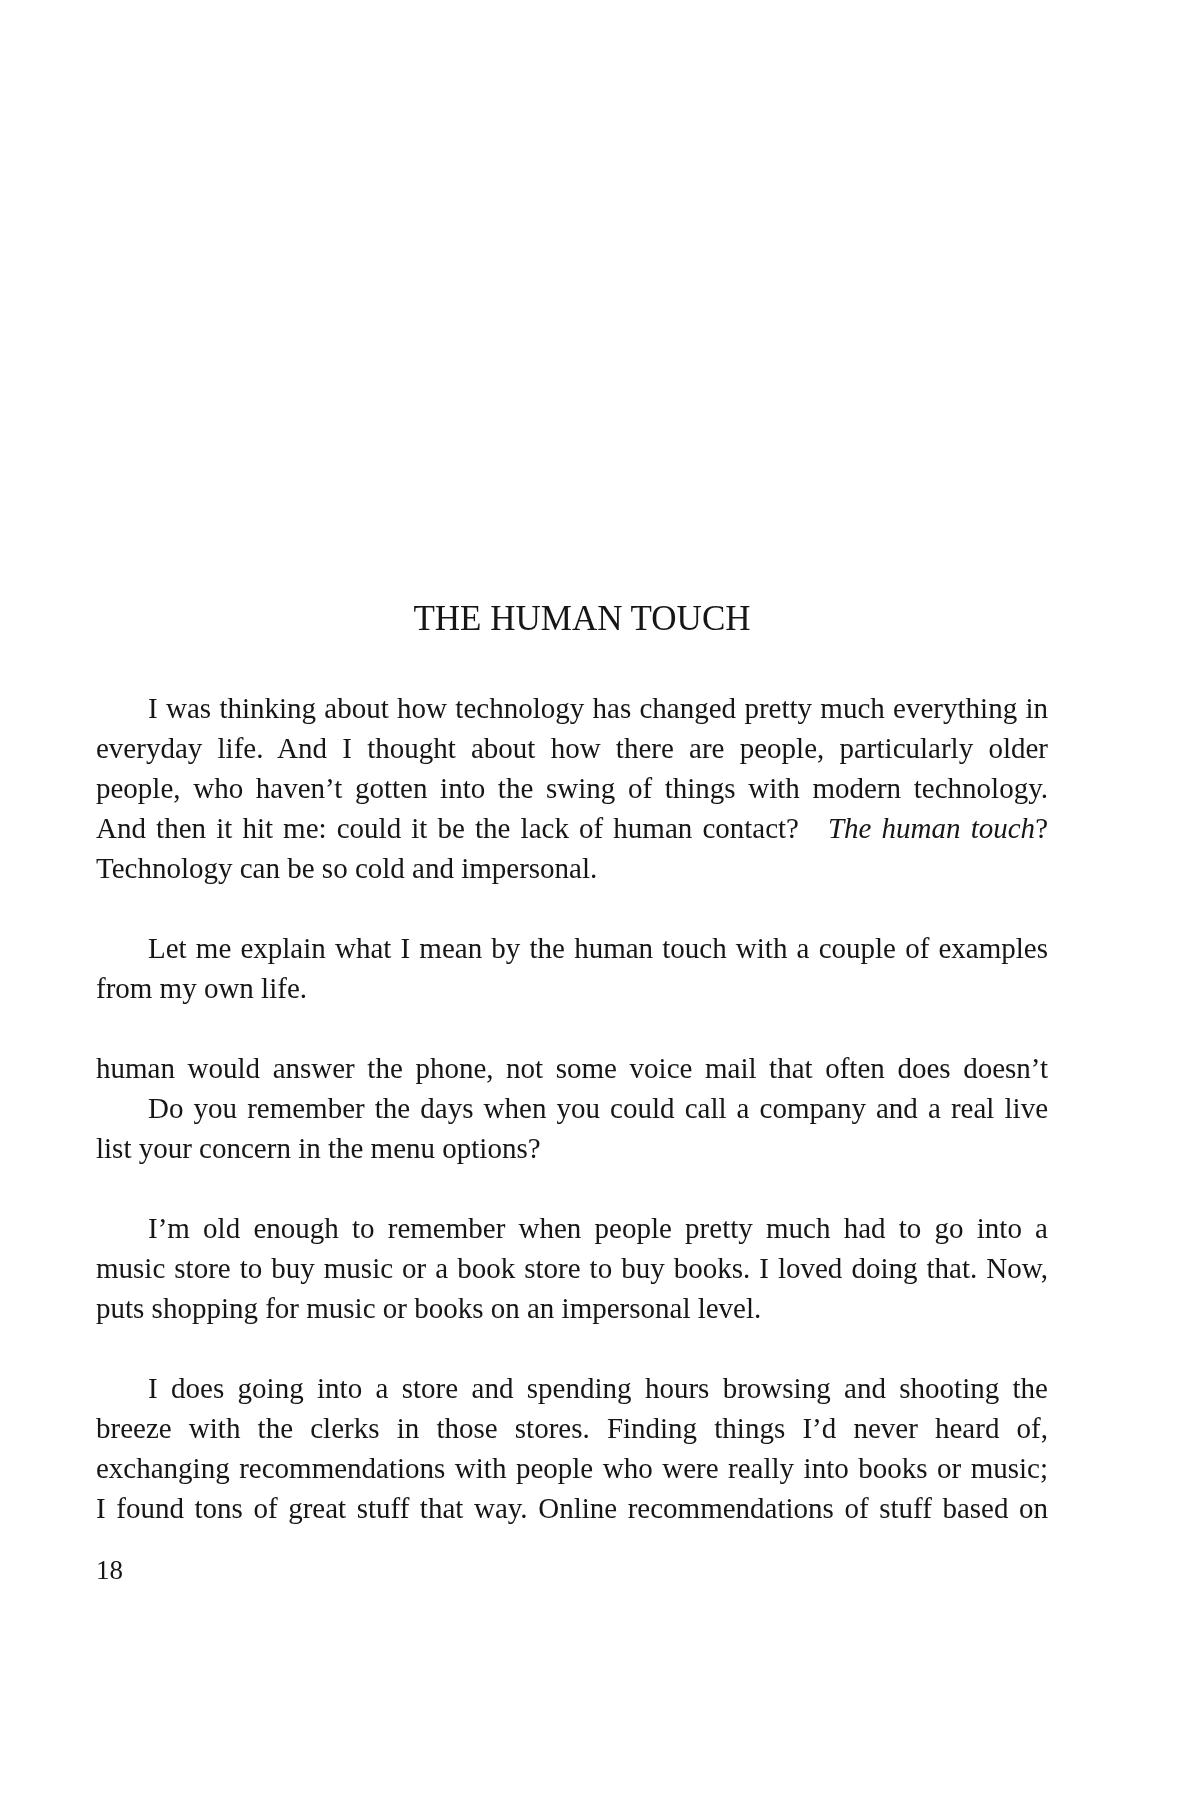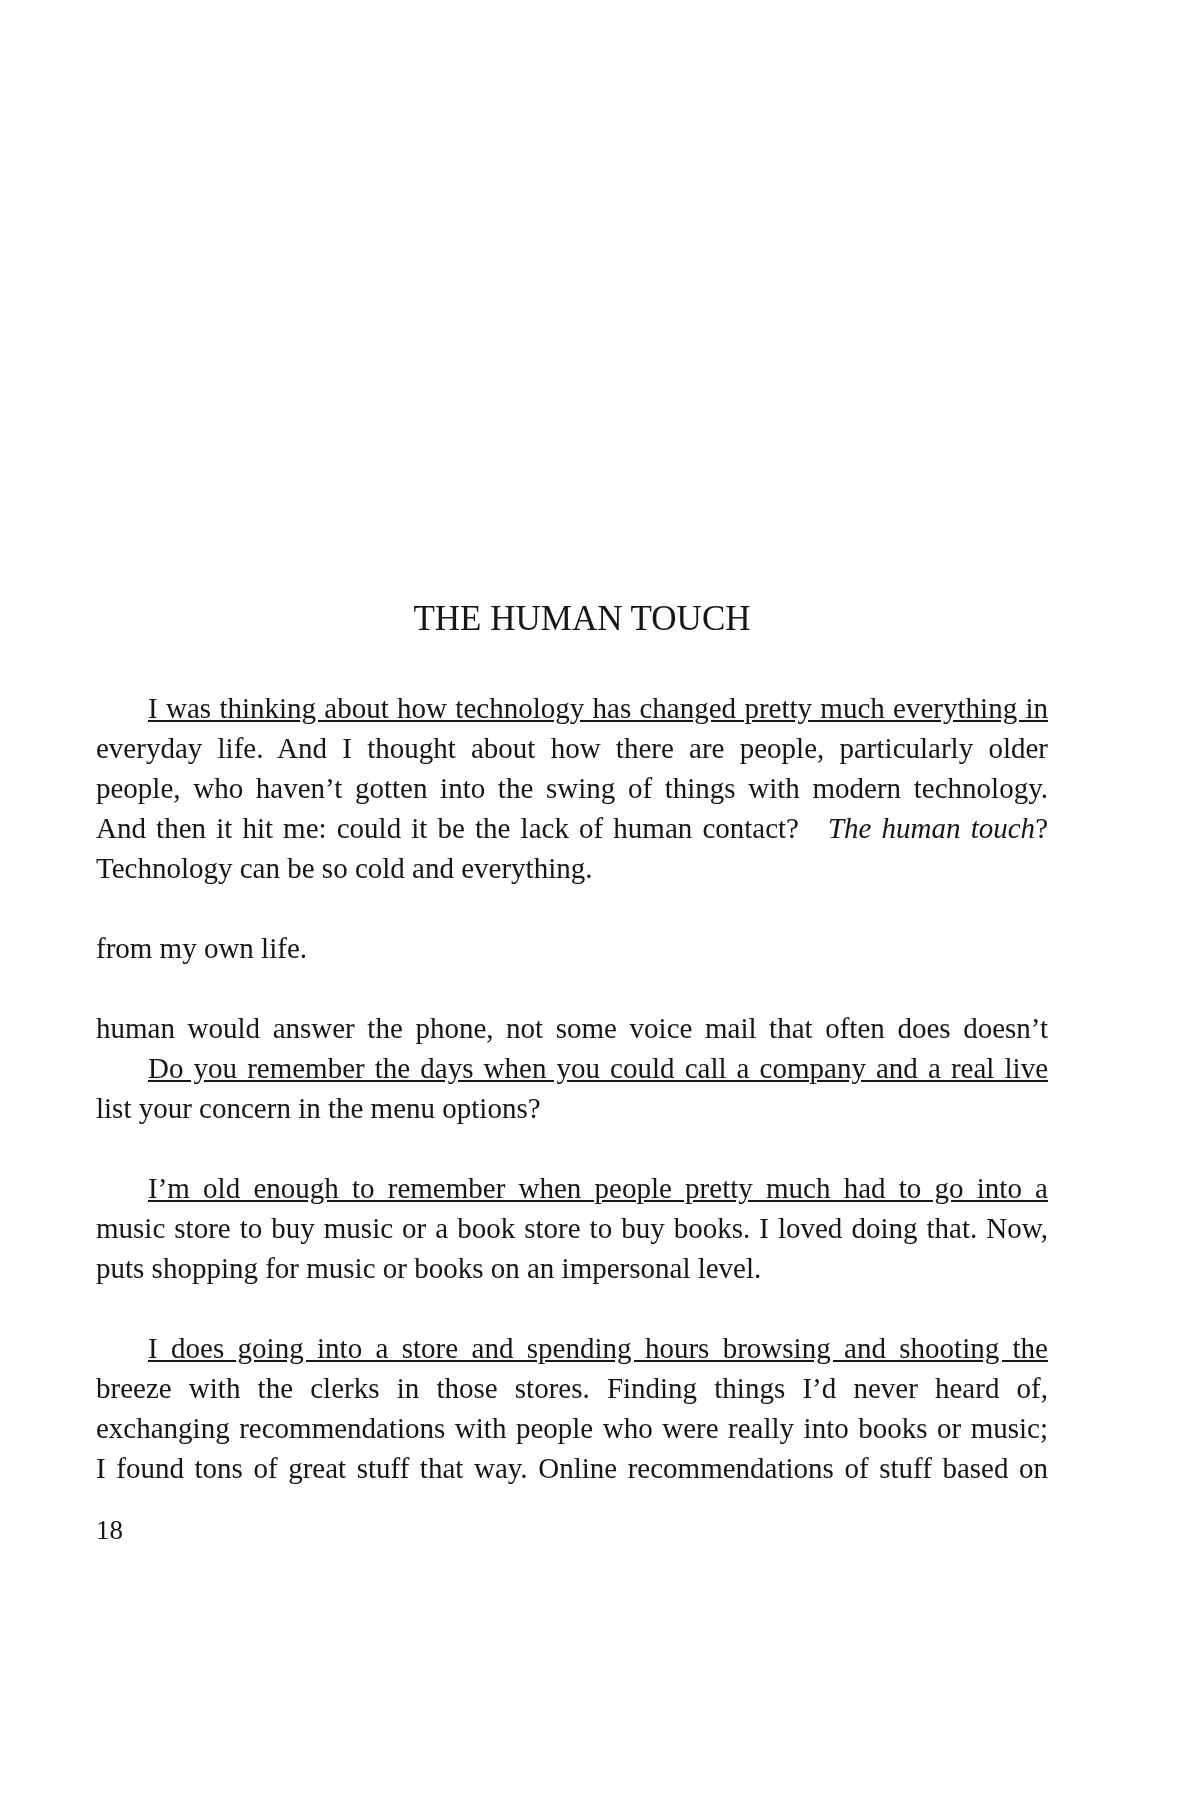--- a/index.html
+++ b/index.html
@@ -41,21 +41,20 @@
   }
   .line {
     font-size: 29px;
     line-height: 40px;
     text-align: justify;
     text-align-last: justify;
     white-space: normal;
   }
   .line.first {
     text-indent: 52px;
-    text-decoration: underline;
   }
   .line.last {
     text-align-last: left;
   }
   .italic {
     font-style: italic;
   }
   .pagenum {
     margin-top: 22px;
     font-size: 27px;
@@ -69,25 +68,26 @@
 <div class="page">
   <div class="column">
 
     <h1 class="title">THE HUMAN TOUCH</h1>
 
     <div class="para first-para">
       <div class="line first">I was thinking about how technology has changed pretty much everything in</div>
       <div class="line">everyday life. And I thought about how there are people, particularly older</div>
       <div class="line">people, who haven’t gotten into the swing of things with modern technology.</div>
       <div class="line"><span>And then it hit me: could it be the lack of human contact? </span><span class="italic">The human touch</span><span>?</span></div>
-      <div class="line last">Technology can be so cold and everything.</div>
+      <div class="line last">Technology can be so cold and impersonal.</div>
     </div>
 
 
     <div class="para">
+      <div class="line first">Let me explain what I mean by the human touch with a couple of examples</div>
       <div class="line last">from my own life.</div>
     </div>
 
     <div class="para">
       <div class="line">human would answer the phone, not some voice mail that often does doesn’t</div>
       <div class="line first">Do you remember the days when you could call a company and a real live</div>
       <div class="line last">list your concern in the menu options?</div>
     </div>
 
     <div class="para">

